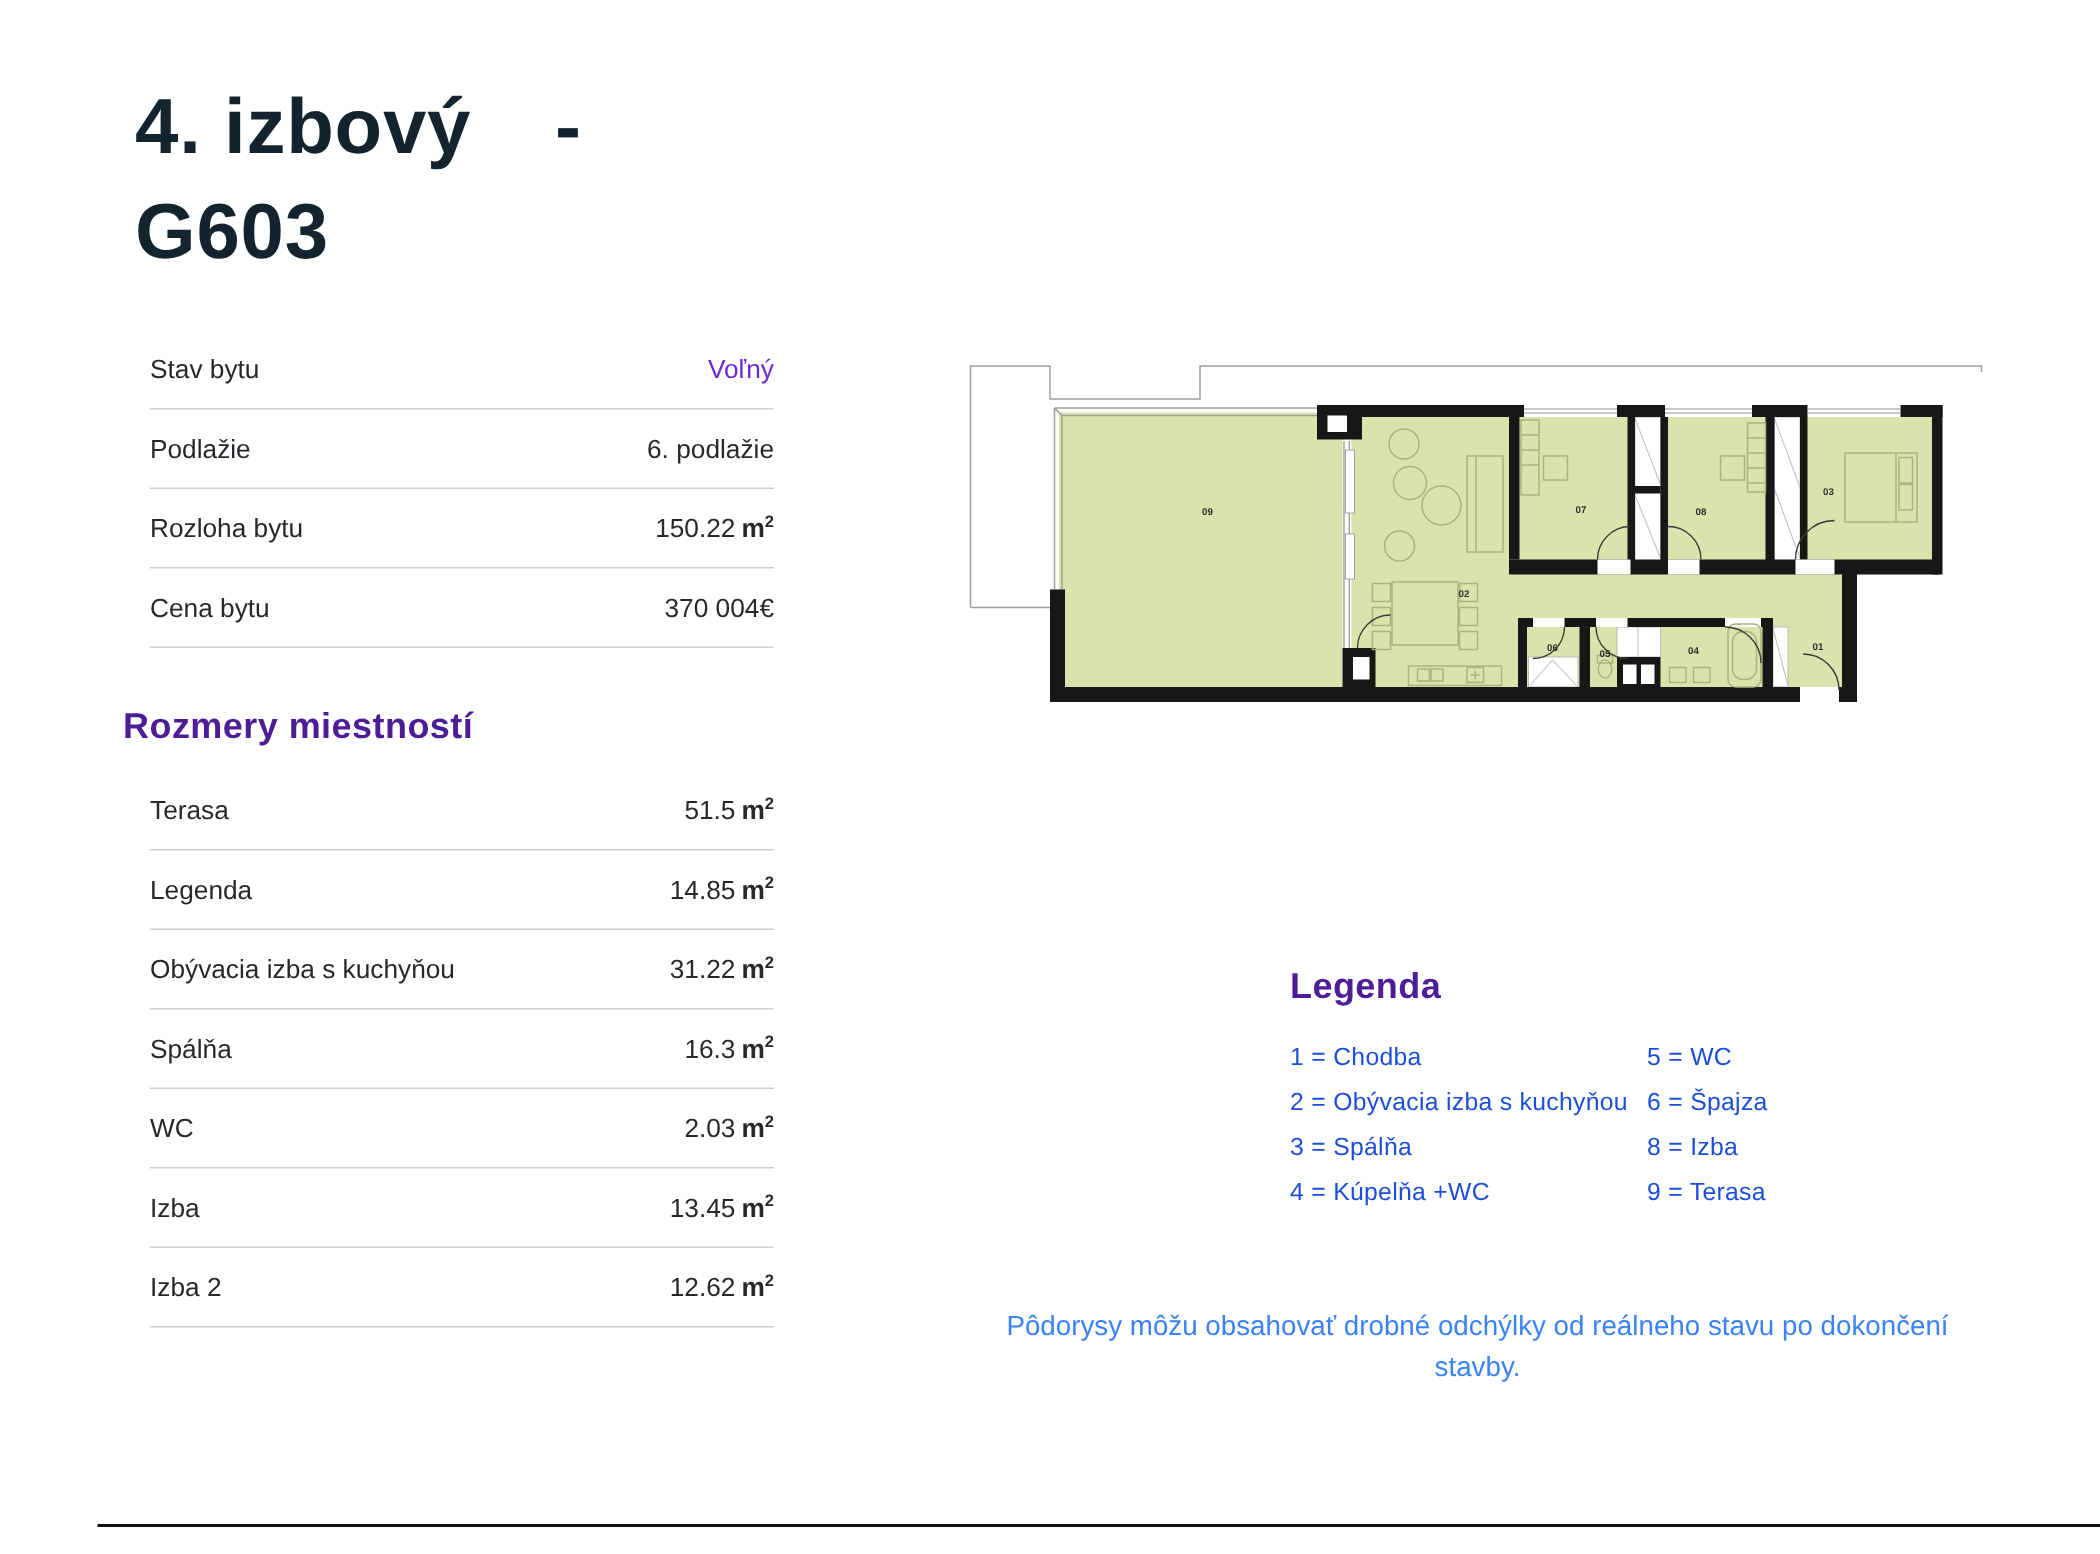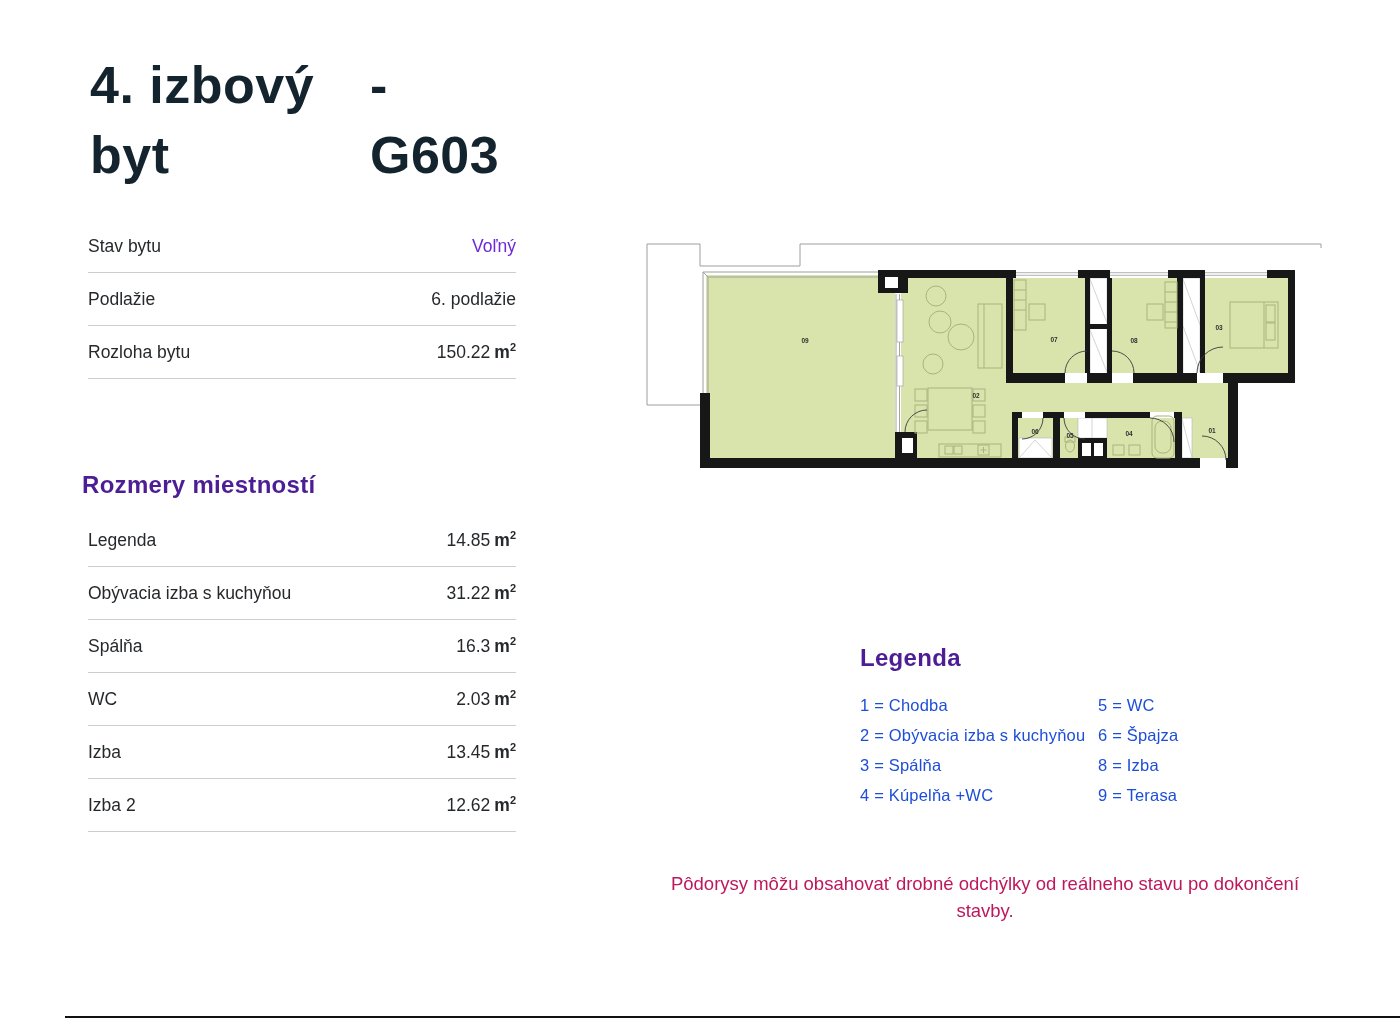--- a/index.html
+++ b/index.html
@@ -13,73 +13,80 @@
     position:absolute; left:90px; top:50px;
     display:grid; grid-template-columns:280px auto;
     font-size:52px; font-weight:700; color:#14242e; line-height:70px; letter-spacing:.5px;
   }
   
   .spec-table { position:absolute; left:88px; width:428px; }
   #details-table { top:220px; }
   #rooms-table   { top:514px; }
   .spec-row {
     display:flex; justify-content:space-between; align-items:baseline;
-    padding:16px 0 15px; border-bottom:1px solid #cdcdcd; font-size:17.5px; color:#26292c;
+    padding:16px 0 15px; border-bottom:1px solid #cdcdcd; font-size:17.5px; color:#26292c;margin-left:12px;
   }
   .spec-value { text-align:right; white-space:nowrap; }
   .status-green { color:#6d28d9; }
   .unit { font-weight:700; margin-left:4px; }
   .unit:empty { margin-left:0; }
   .unit sup { font-size:11px; line-height:0; }
   .section-heading {
     position:absolute; font-size:24px; font-weight:700; color:#4c1d95; letter-spacing:.3px;
   }
   #rooms-heading  { left:82px;  top:471px; }
   #legend-heading { left:860px; top:644px; }
   
   .legend { position:absolute; left:860px; top:690px; display:flex; }
   .legend-col { width:238px; font-size:16.5px; line-height:30px; color:#1d4ed8; letter-spacing:.2px; }
   
   .disclaimer {
     position:absolute; left:650px; top:870px; width:670px; text-align:center;
-    font-size:18.5px; line-height:27px; color:#be185d; font-weight:400;
+    font-size:18.5px; line-height:27px; color:#3b82f6; font-weight:400;
   }
   
   .plan { position:absolute; left:645px; top:238px; width:680px; height:232px; }
   
   .footer-line { position:absolute; left:65px; right:0; top:1016px; border-top:2px solid #111; height:0; }
 </style>
 </head>
 <body>
 
 <div class="title">
   <span>4. izbový</span>
   <span>-</span>
-  <span>byt</span>
   <span>G603</span>
 </div>
 
 <div class="spec-table" id="details-table">
   <div class="spec-row">
     <span class="spec-label">Stav bytu</span>
     <span class="spec-value status-green"><span>Voľný</span></span>
   </div>
   <div class="spec-row">
     <span class="spec-label">Podlažie</span>
     <span class="spec-value"><span>6. podlažie</span></span>
   </div>
   <div class="spec-row">
     <span class="spec-label">Rozloha bytu</span>
     <span class="spec-value"><span>150.22</span><b class="unit"><span>m</span><sup>2</sup></b></span>
   </div>
+  <div class="spec-row">
+    <span class="spec-label">Cena bytu</span>
+    <span class="spec-value"><span>370 004€</span></span>
+  </div>
 </div>
 
 <div class="section-heading" id="rooms-heading">Rozmery miestností</div>
 
 <div class="spec-table" id="rooms-table">
+  <div class="spec-row">
+    <span class="spec-label">Terasa</span>
+    <span class="spec-value"><span>51.5</span><b class="unit"><span>m</span><sup>2</sup></b></span>
+  </div>
   <div class="spec-row">
     <span class="spec-label">Legenda</span>
     <span class="spec-value"><span>14.85</span><b class="unit"><span>m</span><sup>2</sup></b></span>
   </div>
   <div class="spec-row">
     <span class="spec-label">Obývacia izba s kuchyňou</span>
     <span class="spec-value"><span>31.22</span><b class="unit"><span>m</span><sup>2</sup></b></span>
   </div>
   <div class="spec-row">
     <span class="spec-label">Spálňa</span>

